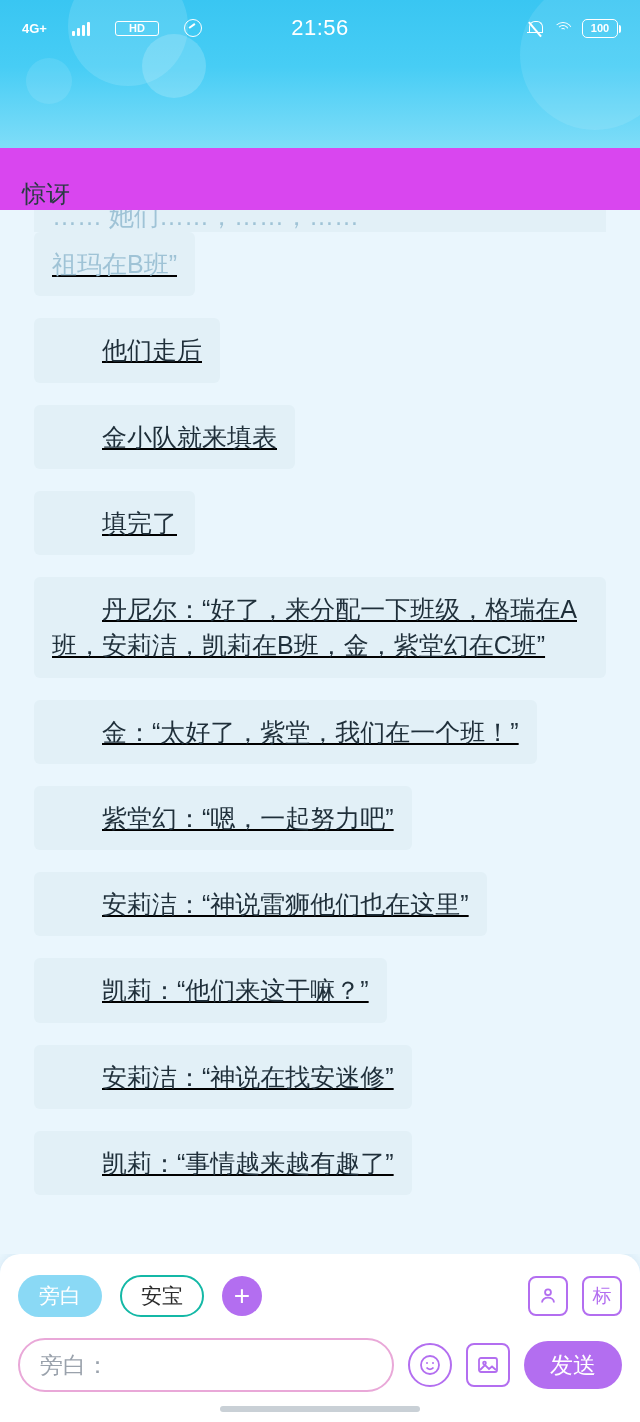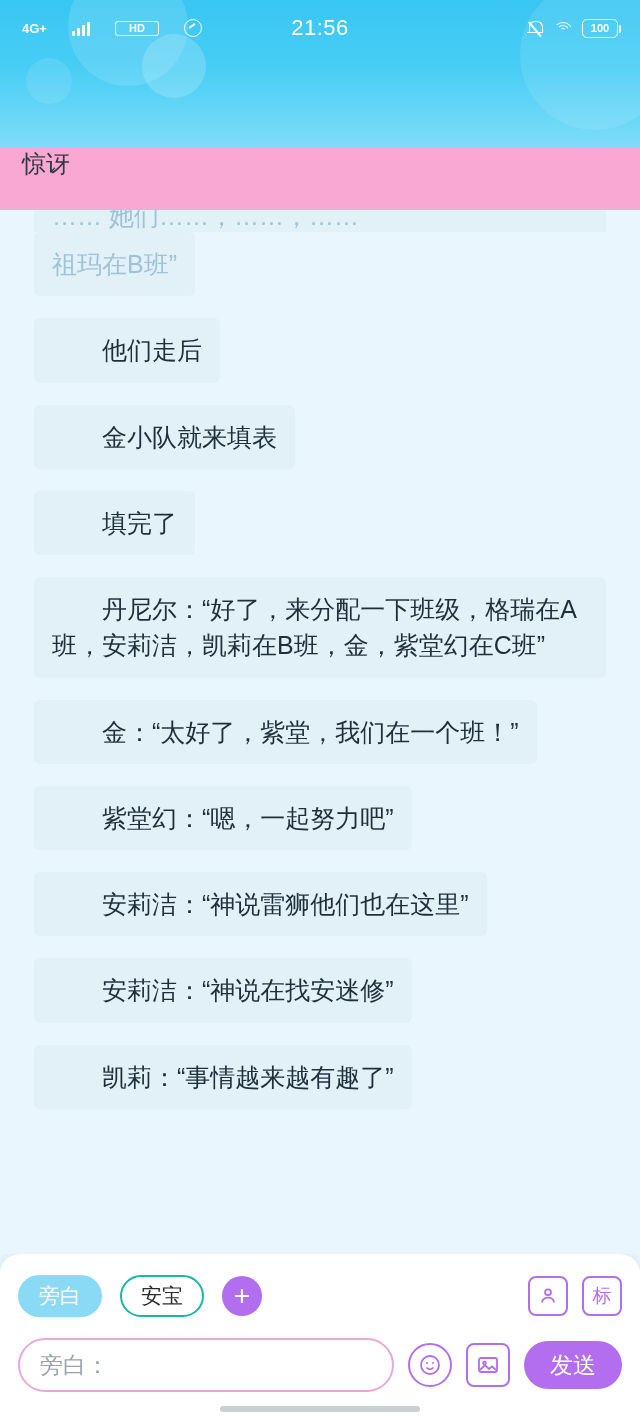--- a/index.html
+++ b/index.html
@@ -198,43 +198,43 @@
     padding-right: 10px;
   }
   .nav-actions div { cursor: pointer; white-space: nowrap; }
   .dots { font-size: 28px; letter-spacing: 2px; line-height: 0.6; }
 
   
   .title-row {
     flex: 0 0 auto;
     height: 62px;
     display: flex;
-    align-items: flex-start;
+    align-items: flex-end;
     padding: 0 22px;
-    background: #f9a8d4;
+    background: #d946ef;
   }
   .title-row .t {
     font-size: 24px;
     color: #2b3a44;
   }
 
   
   .chat {
     flex: 1 1 auto;
     overflow: hidden;
     position: relative;
     padding: 0 34px;
     background: #eaf6fd;
   }
   .clipped-top {
     height: 22px;
     overflow: hidden;
     position: relative;
   }
-  .bubble-row { margin-bottom: 22px; display: flex; }
+  .bubble-row { margin-bottom: 22px; display: flex; text-decoration: underline; }
   .msg {
     background: #e2f0f7;
     border-radius: 6px;
     padding: 14px 18px;
     font-size: 25px;
     line-height: 1.45;
     color: #1f2f3a;
     max-width: 100%;
     white-space: pre-wrap;
   }
@@ -432,20 +432,23 @@
         <div class="bubble-row">
           <div class="msg indent">金：“太好了，紫堂，我们在一个班！”</div>
         </div>
         <div class="bubble-row">
           <div class="msg indent">紫堂幻：“嗯，一起努力吧”</div>
         </div>
         <div class="bubble-row">
           <div class="msg indent">安莉洁：“神说雷狮他们也在这里”</div>
         </div>
         <div class="bubble-row">
+          <div class="msg indent">凯莉：“他们来这干嘛？”</div>
+        </div>
+        <div class="bubble-row">
           <div class="msg indent">安莉洁：“神说在找安迷修”</div>
         </div>
         <div class="bubble-row">
           <div class="msg indent">凯莉：“事情越来越有趣了”</div>
         </div>
       </div>
   </div>
 
   <div class="composer">
     <div class="roles">

